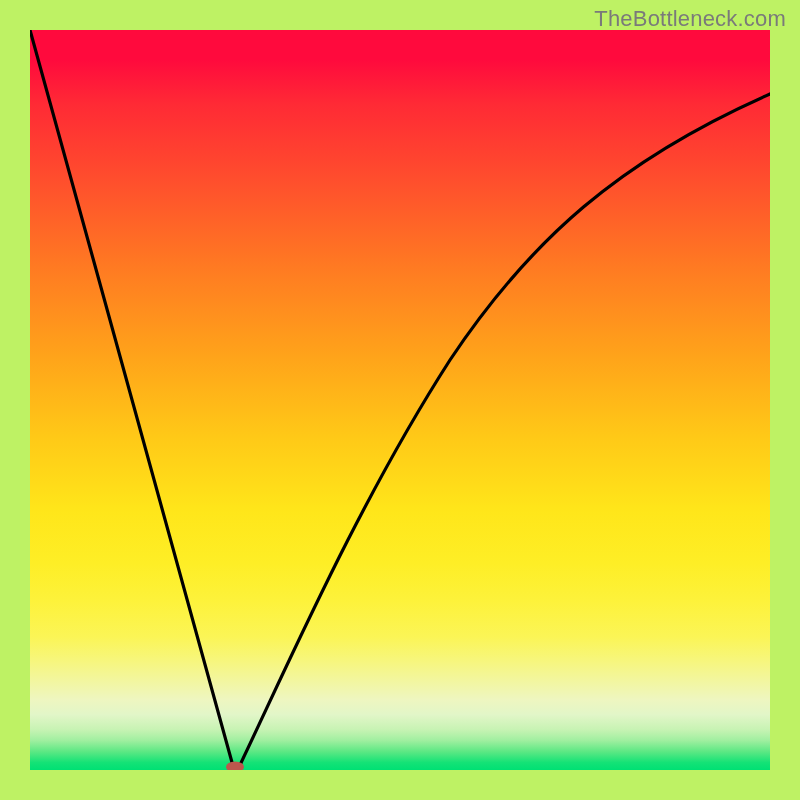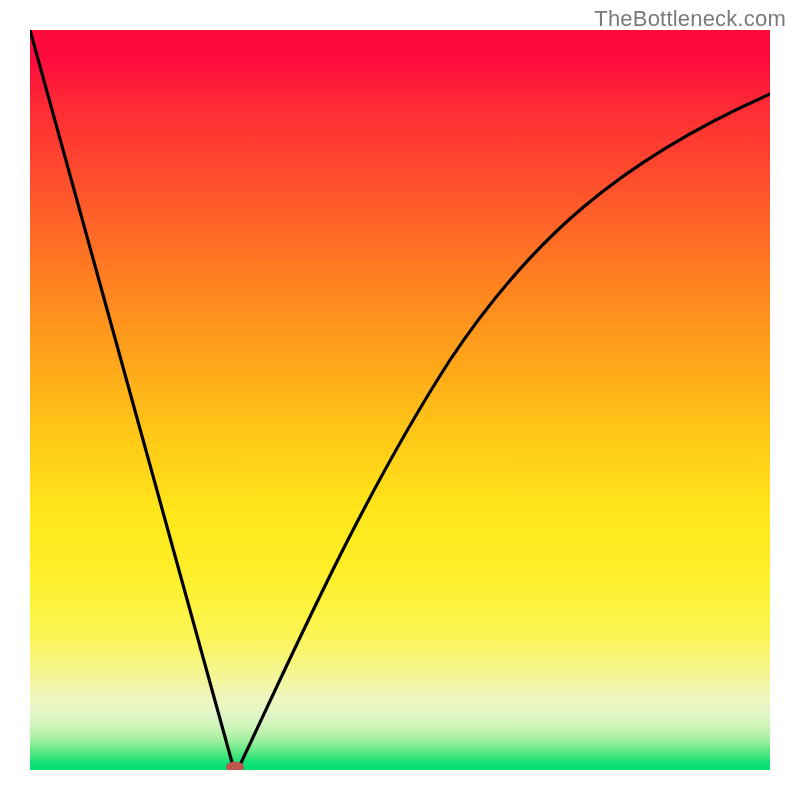--- a/index.html
+++ b/index.html
@@ -7,21 +7,21 @@
     padding: 0;
     width: 800px;
     height: 800px;
     overflow: hidden;
     background: #000;
     font-family: Arial, Helvetica, sans-serif;
   }
   .frame {
     position: absolute;
     inset: 0;
-    background: #ffffff;
+    background: #bef264;
   }
   .plot {
     position: absolute;
     left: 30px;
     top: 30px;
     width: 740px;
     height: 740px;
     overflow: hidden;
   }
   

